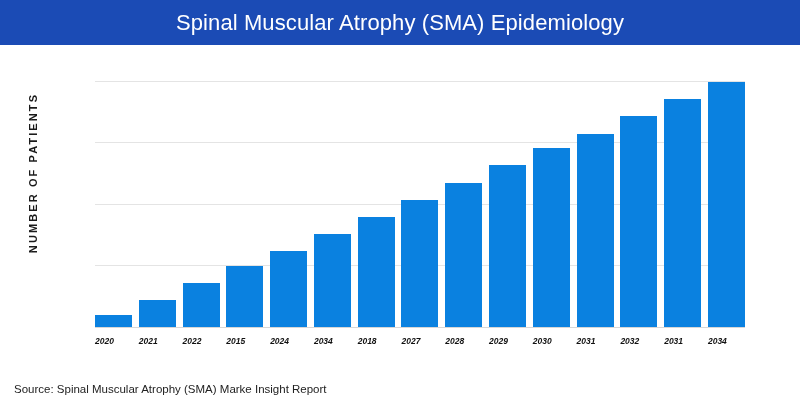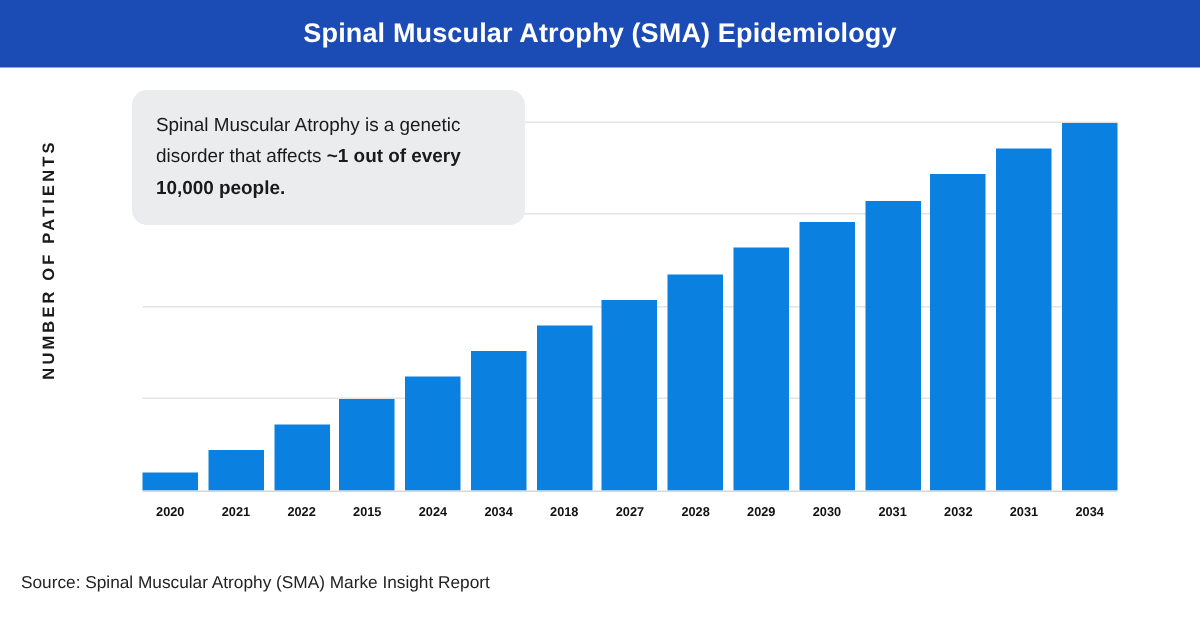--- a/index.html
+++ b/index.html
@@ -12,22 +12,22 @@
   }
 
   
   .header{
     position:absolute;left:0;top:0;width:800px;height:45px;
     background:#1B4BB5;
     display:flex;align-items:center;justify-content:center;
   }
   .header-title{
     color:#ffffff;
-    font-size:18px;
-    font-weight:700;
+    font-size:22px;
+    font-weight:400;
     letter-spacing:.1px;
     white-space:nowrap;
   }
 
   
   .chart-region{
     position:absolute;left:0;top:45px;width:800px;height:320px;
   }
   .y-axis-label{
     position:absolute;
@@ -66,22 +66,22 @@
   .baseline{
     position:absolute;left:0;bottom:-1px;width:650px;height:1px;
     background:#d7d7d7;
   }
 
   .x-axis{
     position:absolute;left:95px;top:287px;width:650px;height:18px;
     display:flex;justify-content:space-between;align-items:center;
   }
   .x-tick{
-    width:37px;text-align:center;
-    font-size:8.5px;font-weight:bold;color:#111;
+    width:37px;text-align:left;
+    font-size:8.5px;font-weight:bold;color:#111;font-style:italic;
   }
 
   
   .callout{
     position:absolute;
     left:88px;top:15px;
     width:262px;
     background:#ebecee;
     border-radius:10px;
     padding:13px 16px 14px 16px;
@@ -185,22 +185,19 @@
       <div class="x-tick">2027</div>
       <div class="x-tick">2028</div>
       <div class="x-tick">2029</div>
       <div class="x-tick">2030</div>
       <div class="x-tick">2031</div>
       <div class="x-tick">2032</div>
       <div class="x-tick">2031</div>
       <div class="x-tick">2034</div>
     </div>
 
-  <div class="callout">
-    <p><span>Spinal Muscular Atrophy is a genetic disorder that affects </span><b>~1 out of every 10,000 people.</b></p>
-  </div>
 </div>
 
 <div class="footer">
 
   <div class="source">Source: Spinal Muscular Atrophy (SMA) Marke Insight Report</div>
 
 </div>
 
 </body></html>

